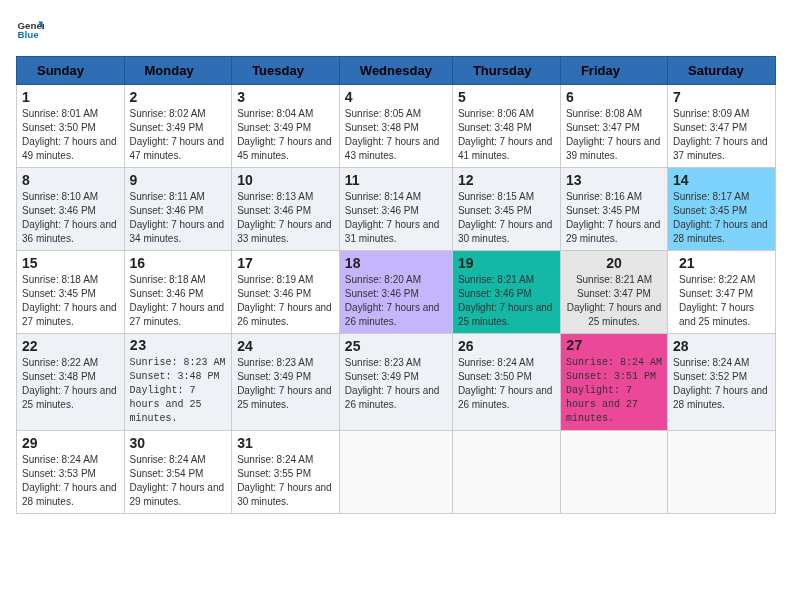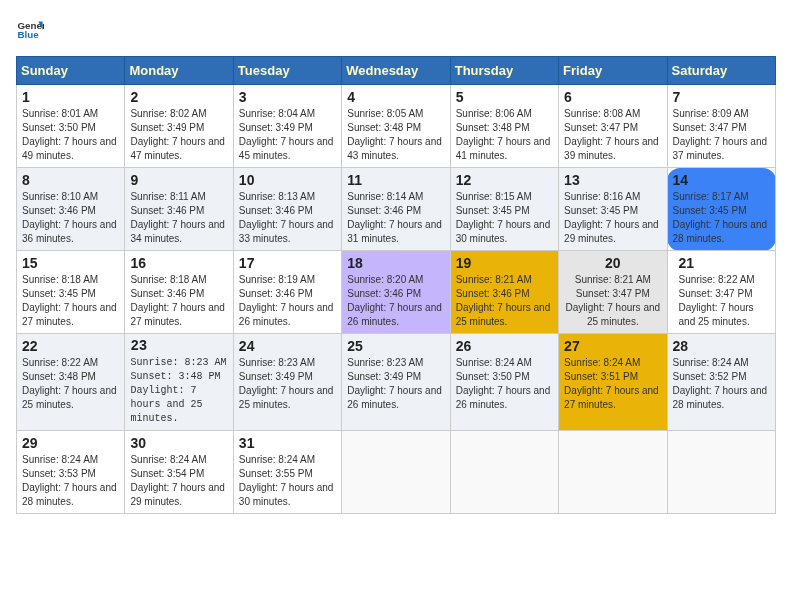--- a/index.html
+++ b/index.html
@@ -37,22 +37,22 @@
       font-size: 16px;
       color: #555;
     }
     .calendar {
       width: 100%;
       border-collapse: collapse;
       font-size: 11px;
     }
     .calendar th {
       background: #2f6db5;
-      color: #fef9c3;
-      padding: 6px 4px;
+      color: #000000;
+      padding: 6px 20px;
       text-align: left;
       font-size: 13px;
       font-weight: bold;
       border: 1px solid #1e5a9a;
     }
     .calendar td {
       border: 1px solid #ccc;
       padding: 4px 5px;
       vertical-align: top;
       background: #fff;
@@ -157,21 +157,21 @@
           <div class="day-info">Sunrise: 8:14 AM<br>Sunset: 3:46 PM<br>Daylight: 7 hours and 31 minutes.</div>
         </td>
         <td style="background: rgb(238, 242, 247);">
           <span class="day-number">12</span>
           <div class="day-info">Sunrise: 8:15 AM<br>Sunset: 3:45 PM<br>Daylight: 7 hours and 30 minutes.</div>
         </td>
         <td style="background: rgb(238, 242, 247);">
           <span class="day-number">13</span>
           <div class="day-info">Sunrise: 8:16 AM<br>Sunset: 3:45 PM<br>Daylight: 7 hours and 29 minutes.</div>
         </td>
-        <td style="background: #3b82f6; border-radius: 13px;">
+        <td style="background: #7dd3fc;">
           <span class="day-number">14</span>
           <div class="day-info">Sunrise: 8:17 AM<br>Sunset: 3:45 PM<br>Daylight: 7 hours and 28 minutes.</div>
         </td>
       </tr>
       <tr class="week-row">
         <td style="background: rgb(255, 255, 255);">
           <span class="day-number">15</span>
           <div class="day-info">Sunrise: 8:18 AM<br>Sunset: 3:45 PM<br>Daylight: 7 hours and 27 minutes.</div>
         </td>
         <td style="background: rgb(255, 255, 255); margin-left: 46px;">
@@ -179,21 +179,21 @@
           <div class="day-info">Sunrise: 8:18 AM<br>Sunset: 3:46 PM<br>Daylight: 7 hours and 27 minutes.</div>
         </td>
         <td style="background: rgb(255, 255, 255);">
           <span class="day-number">17</span>
           <div class="day-info">Sunrise: 8:19 AM<br>Sunset: 3:46 PM<br>Daylight: 7 hours and 26 minutes.</div>
         </td>
         <td style="background: #c4b5fd; margin-left: 48px;">
           <span class="day-number">18</span>
           <div class="day-info">Sunrise: 8:20 AM<br>Sunset: 3:46 PM<br>Daylight: 7 hours and 26 minutes.</div>
         </td>
-        <td style="background: #eab308; margin-top: 28px;">
+        <td style="background: #14b8a6; margin-top: 28px;">
           <span class="day-number">19</span>
           <div class="day-info">Sunrise: 8:21 AM<br>Sunset: 3:46 PM<br>Daylight: 7 hours and 25 minutes.</div>
         </td>
         <td style="background: #e5e5e5; text-align: center;">
           <span class="day-number">20</span>
           <div class="day-info">Sunrise: 8:21 AM<br>Sunset: 3:47 PM<br>Daylight: 7 hours and 25 minutes.</div>
         </td>
         <td style="background: rgb(255, 255, 255); padding-left: 11px;">
           <span class="day-number">21</span>
           <div class="day-info">Sunrise: 8:22 AM<br>Sunset: 3:47 PM<br>Daylight: 7 hours and 25 minutes.</div>
@@ -213,21 +213,21 @@
           <div class="day-info">Sunrise: 8:23 AM<br>Sunset: 3:49 PM<br>Daylight: 7 hours and 25 minutes.</div>
         </td>
         <td style="background: rgb(238, 242, 247);">
           <span class="day-number">25</span>
           <div class="day-info">Sunrise: 8:23 AM<br>Sunset: 3:49 PM<br>Daylight: 7 hours and 26 minutes.</div>
         </td>
         <td style="background: rgb(238, 242, 247); margin-top: 20px;">
           <span class="day-number">26</span>
           <div class="day-info">Sunrise: 8:24 AM<br>Sunset: 3:50 PM<br>Daylight: 7 hours and 26 minutes.</div>
         </td>
-        <td style="background: #eab308;">
+        <td style="background: #ec4899; font-family: Liberation Mono, monospace;">
           <span class="day-number">27</span>
           <div class="day-info">Sunrise: 8:24 AM<br>Sunset: 3:51 PM<br>Daylight: 7 hours and 27 minutes.</div>
         </td>
         <td style="background: rgb(238, 242, 247);">
           <span class="day-number">28</span>
           <div class="day-info">Sunrise: 8:24 AM<br>Sunset: 3:52 PM<br>Daylight: 7 hours and 28 minutes.</div>
         </td>
       </tr>
       <tr class="week-row">
         <td style="background: rgb(255, 255, 255);">

